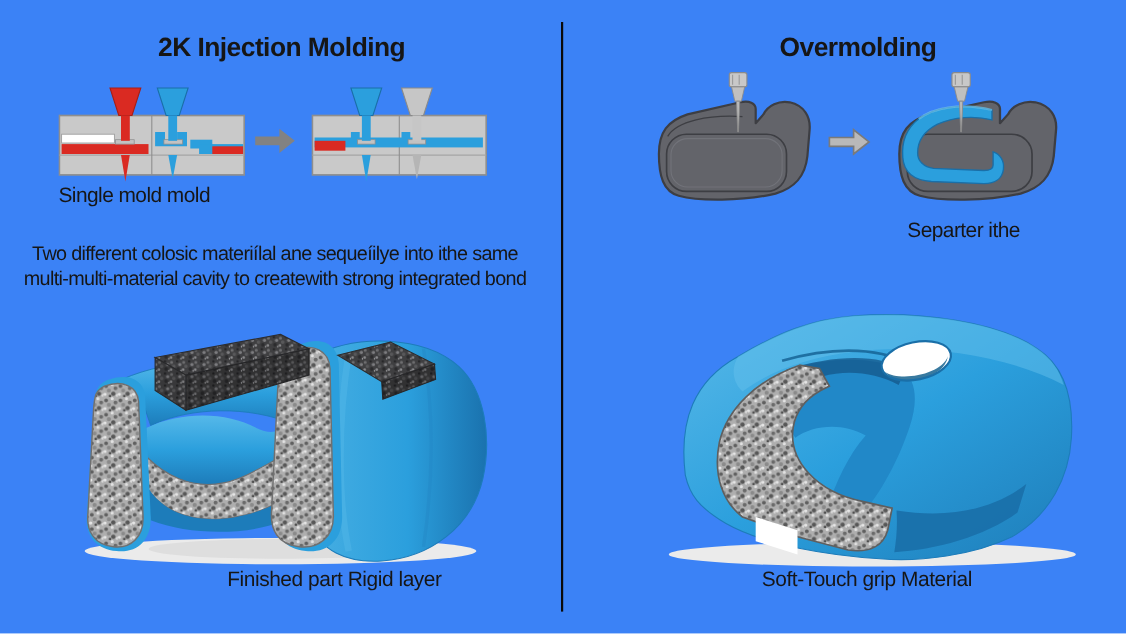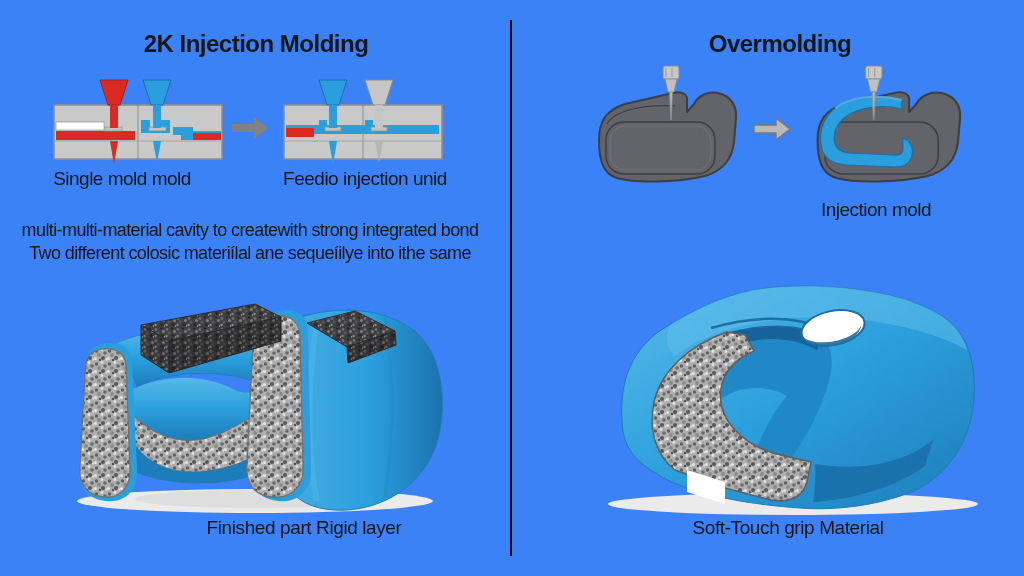--- a/index.html
+++ b/index.html
@@ -111,25 +111,24 @@
       <polygon points="46,66 54,66 50,90" fill="#2b9fdd"></polygon>
     </g>
     <g>
       <polygon points="82,5 110,5 102,30 90,30" fill="#c6c6c6" stroke="#8a8a8a" stroke-width="1"></polygon>
       <rect x="92" y="30" width="8" height="23" fill="#c6c6c6"></rect>
       <polygon points="92,66 100,66 96,88" fill="#b5b5b5"></polygon>
     </g>
   </svg>
 
   <div class="abs lbl" style="left:37px;top:168px;width:170px;">Single mold mold</div>
-  <div class="abs lbl" style="left:275px;top:168px;width:180px;">Feedio injection unid</div>
 
   <div class="abs" style="left:0;top:219px;width:500px;">
+    <div class="desc">Two different colosic materiílal ane sequeíilye into ithe same</div>
     <div class="desc">multi-multi-material cavity to createwith strong integrated bond</div>
-    <div class="desc">Two different colosic materiílal ane sequeíilye into ithe same</div>
   </div>
 
   <svg class="abs" style="left:55px;top:283px;" width="390" height="232" viewBox="0 0 390 232">
     <ellipse cx="200" cy="218" rx="178" ry="12" fill="#ebebeb"></ellipse>
     <ellipse cx="200" cy="216" rx="120" ry="9" fill="#dedede"></ellipse>
 
     <path d="M40,70 C80,46 140,40 190,50 L205,54 L205,100 C160,84 110,90 82,104 L76,86 C70,72 54,66 40,70 Z" fill="url(#blueShine)" stroke="#1d7cba" stroke-width="0.8"></path>
 
     <path d="M78,106 C112,90 152,92 178,106 C190,112 198,110 205,104 L205,132 C185,140 168,152 148,156 C118,162 94,148 78,134 Z" fill="url(#blueShine)"></path>
     <path d="M78,132 C94,148 118,162 148,156 C168,152 185,140 205,130 L205,170 C182,184 150,192 124,188 C100,184 86,172 78,160 Z" fill="url(#foam)" stroke="#707070" stroke-width="1"></path>
@@ -191,21 +190,21 @@
         <rect x="60" y="4" width="16" height="13" rx="2" fill="#c8c8c8" stroke="#8a8a8a" stroke-width="1"></rect>
         <line x1="63" y1="6" x2="63" y2="15" stroke="#9a9a9a" stroke-width="1"></line>
         <line x1="69" y1="6" x2="69" y2="15" stroke="#9a9a9a" stroke-width="1"></line>
         <polygon points="62,17 74,17 71,30 65,30" fill="#c0c0c0" stroke="#8a8a8a" stroke-width="0.8"></polygon>
         <polygon points="66.5,30 69.5,30 68.3,58 67.7,58" fill="#b9b9b9" stroke="#8a8a8a" stroke-width="0.8"></polygon>
       </g>
     </g>
   </svg>
 
   <div class="abs" style="left:778px;top:199px;width:196px;">
-    <div class="lbl">Injection mold</div>
+    <div class="lbl">Separter ithe</div>
   </div>
 
   <svg class="abs" style="left:575px;top:272px;" width="410" height="245" viewBox="0 0 410 245">
     <ellipse cx="218" cy="232" rx="185" ry="11" fill="#ebebeb"></ellipse>
 
     <path d="M48,160 C42,110 56,74 96,52 C132,31 162,18 202,15 C262,11 332,20 368,45 C393,61 401,91 399,126 C397,161 380,196 345,216 C310,233 261,239 225,236 C180,233 120,224 85,204 C60,189 52,178 48,160 Z" fill="url(#gradShell)" stroke="#1d7cba" stroke-width="1"></path>
     <path d="M96,52 C132,31 162,18 202,15 C262,11 332,20 368,45 C380,53 388,64 392,78 C340,50 260,40 200,48 C160,53 125,65 100,84 C90,74 90,62 96,52 Z" fill="#63c0ec" opacity="0.5"></path>
 
     <path d="M140,64 C180,52 220,52 244,64 C258,72 260,92 252,116 C240,152 220,186 202,202 L176,194 C184,168 196,142 212,124 C192,112 164,114 148,126 C134,106 132,80 140,64 Z" fill="#2188c8"></path>
     <path d="M140,64 C185,50 224,50 248,64 L242,78 C212,62 176,64 150,80 Z" fill="#14578a" opacity="0.75"></path>

